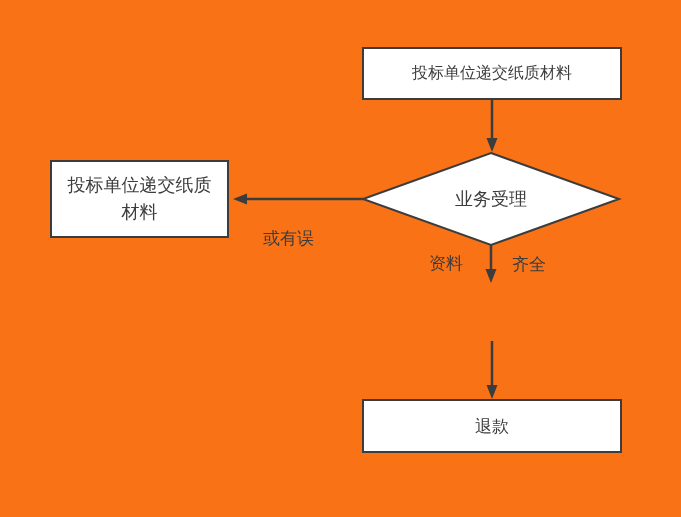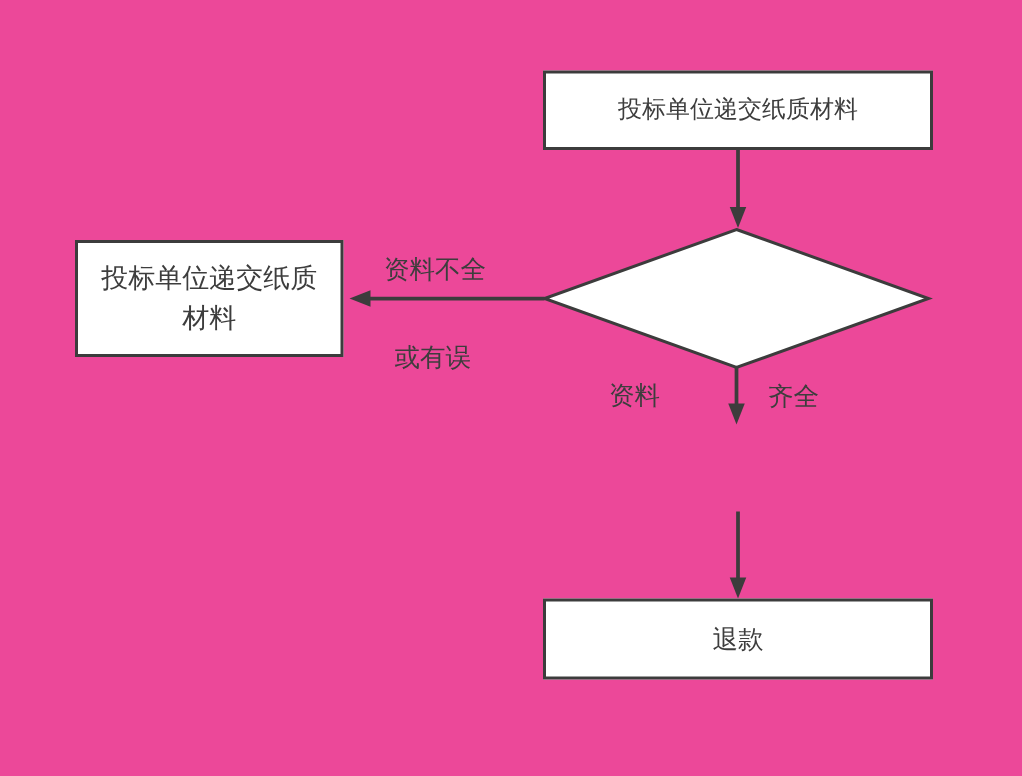--- a/index.html
+++ b/index.html
@@ -1,20 +1,20 @@
 <!DOCTYPE html>
 <html><head>
 <meta charset="utf-8">
 <style>
   html, body { margin: 0; padding: 0; background: #ffffff; }
   .canvas {
     position: relative;
     width: 681px;
     height: 517px;
-    background: #ec4899;
+    background: #f97316;
     font-family: "Liberation Sans", sans-serif;
     overflow: hidden;
   }
   .connector-layer {
     position: absolute;
     left: 0; top: 0;
     width: 681px; height: 517px;
   }
   .node {
     position: absolute;
@@ -41,21 +41,21 @@
     color: #3d3d3d;
   }
   .edge-label {
     position: absolute;
     color: #3d3d3d;
     font-size: 17px;
     white-space: nowrap;
   }
   .lbl-incomplete-1 { left: 256px; top: 168px; }
   .lbl-incomplete-2 { left: 263px; top: 211px; margin-top: 16px; }
-  .lbl-complete-1   { left: 406px; top: 252px; }
+  .lbl-complete-1   { left: 429px; top: 252px; }
   .lbl-complete-2   { left: 512px; top: 253px; }
 </style>
 </head>
 <body>
 
 <div class="canvas">
 
   <svg class="connector-layer" viewBox="0 0 681 517" xmlns="http://www.w3.org/2000/svg">
 
     <line x1="492" y1="100" x2="492" y2="140" stroke="#3c3c3c" stroke-width="2.5"></line>
@@ -68,24 +68,24 @@
 
     <line x1="491" y1="245" x2="491" y2="271" stroke="#3c3c3c" stroke-width="2.5"></line>
     <polygon points="491,283 485.5,269 496.5,269" fill="#3c3c3c"></polygon>
 
     <line x1="492" y1="341" x2="492" y2="387" stroke="#3c3c3c" stroke-width="2.5"></line>
     <polygon points="492,399 486.5,385 497.5,385" fill="#3c3c3c"></polygon>
   </svg>
 
   <div class="node node-submit">投标单位递交纸质材料</div>
 
+  <div class="diamond-label">业务受理</div>
 
   <div class="node node-notify">投标单位递交纸质材料</div>
 
 
   <div class="node node-refund">退款</div>
 
-  <div class="edge-label lbl-incomplete-1">资料不全</div>
   <div class="edge-label lbl-incomplete-2">或有误</div>
   <div class="edge-label lbl-complete-1">资料</div>
   <div class="edge-label lbl-complete-2">齐全</div>
 
 </div>
 
 </body></html>

